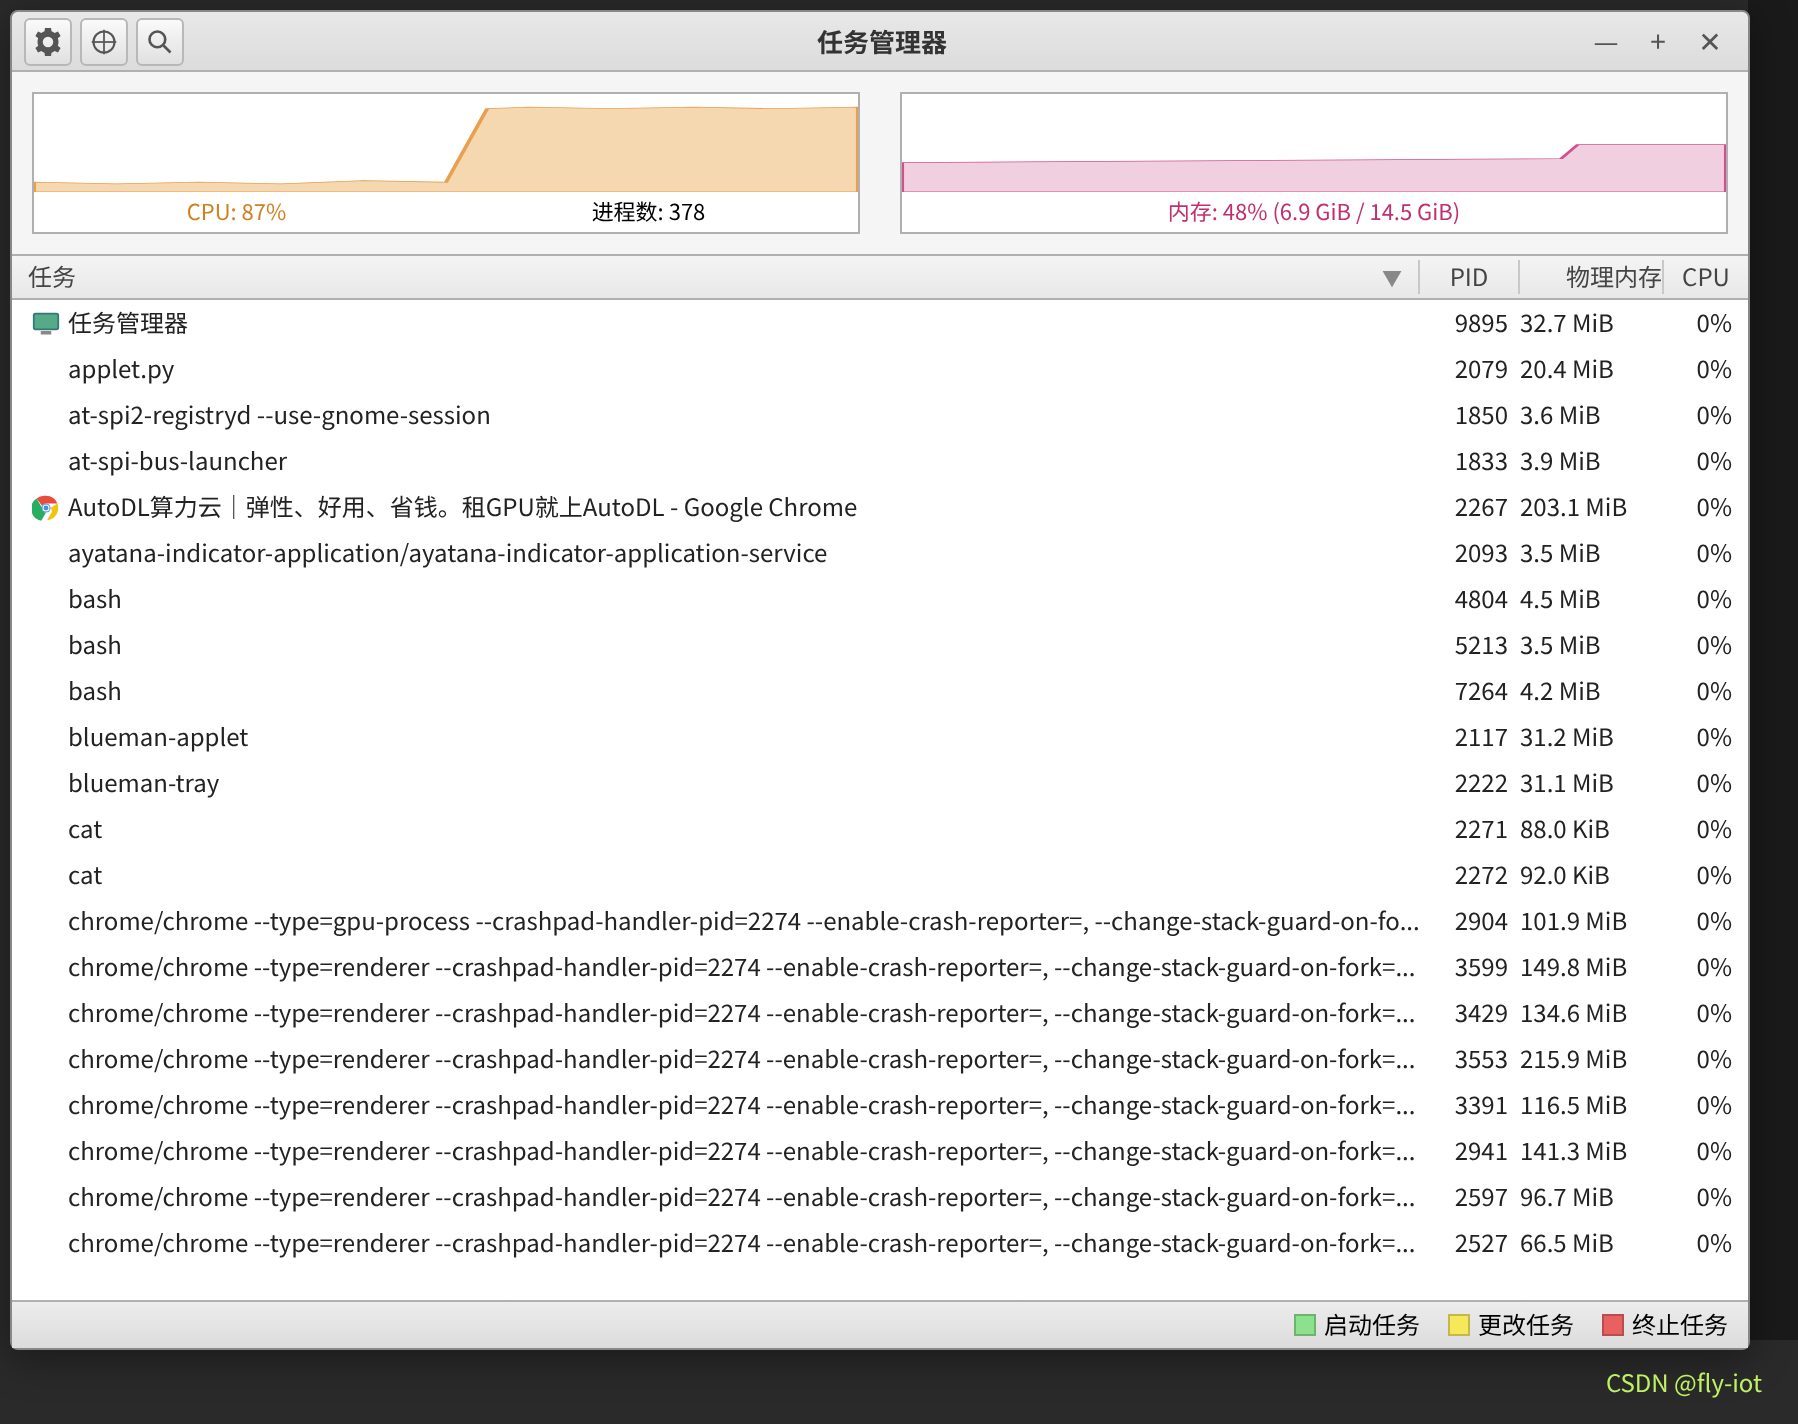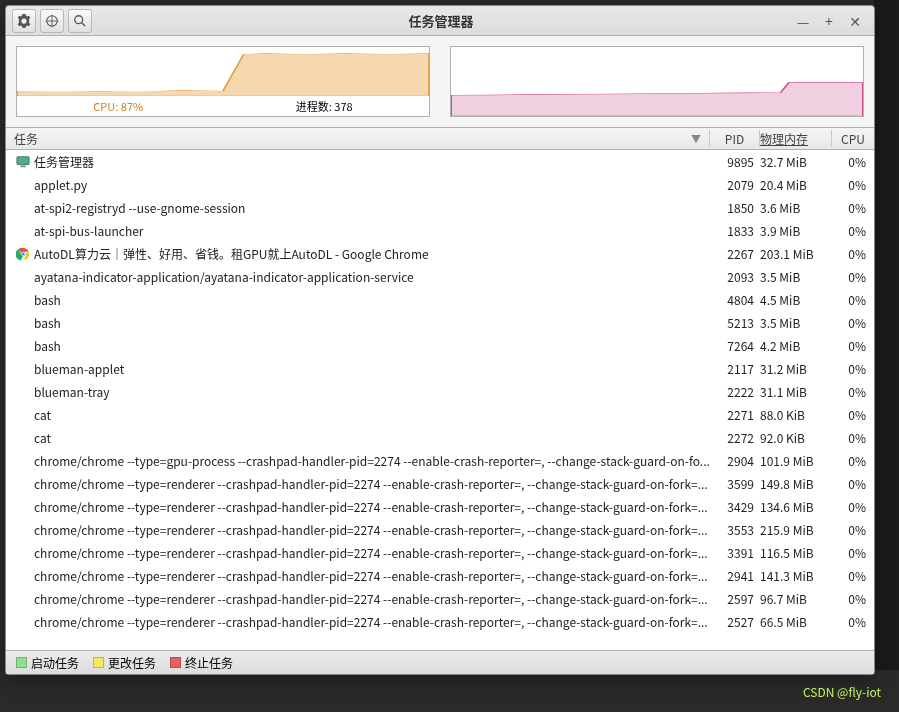--- a/index.html
+++ b/index.html
@@ -14,32 +14,32 @@
 .win-ctrl { width: 18px; height: 18px; display: flex; align-items: center; justify-content: center; color: #555; cursor: pointer; font-size: 14px; }
 .graphs { height: 92px; display: flex; border-bottom: 1px solid #b0b0b0; }
 .graph-wrap { flex: 1; border: 1px solid #b0b0b0; margin: 10px; background: #fff; position: relative; display: flex; flex-direction: column; }
 .graph-svg { width: 100%; flex: 1; }
 .graph-labels { display: flex; justify-content: space-around; font-size: 11px; padding: 2px 0; }
 .cpu-color { color: #d08020; }
 .mem-color { color: #c03070; }
 .headers { height: 22px; background: linear-gradient(#f4f4f4,#e8e8e8); border-bottom: 1px solid #b0b0b0; display: flex; align-items: center; font-size: 12px; color: #444; }
 .col-task { flex: 1; padding-left: 8px; display: flex; align-items: center; justify-content: space-between; border-right: 1px solid #c8c8c8; }
 .col-pid { width: 50px; text-align: center; border-right: 1px solid #c8c8c8; }
-.col-mem { width: 72px; text-align: left; border-right: 1px solid #c8c8c8; text-decoration: underline; }
+.col-mem { width: 72px; text-align: right; border-right: 1px solid #c8c8c8; }
 .col-cpu { width: 42px; text-align: center; }
 .sort-arrow { margin-right: 8px; color: #888; font-size: 10px; }
 .process-list { flex: 1; overflow: hidden; background: #fff; }
 .process-row { height: 23px; display: flex; align-items: center; font-size: 12px; color: #222; }
 .pcell-task { flex: 1; padding-left: 10px; white-space: nowrap; overflow: hidden; text-overflow: ellipsis; display: flex; align-items: center; gap: 4px; }
 .pcell-task.indent { padding-left: 28px; }
 .pcell-pid { width: 50px; text-align: right; padding-right: 6px; }
 .pcell-mem { width: 72px; padding-right: 6px; }
 .pcell-cpu { width: 42px; text-align: right; padding-right: 8px; }
 .row-icon { width: 14px; height: 14px; flex-shrink: 0; }
-.bottombar { height: 24px; background: linear-gradient(#ececec,#dcdcdc); border-top: 1px solid #b0b0b0; display: flex; align-items: center; gap: 14px; padding: 0 10px; font-size: 12px; }
+.bottombar { height: 24px; background: linear-gradient(#ececec,#dcdcdc); border-top: 1px solid #b0b0b0; display: flex; justify-content: flex-end; align-items: center; gap: 14px; padding: 0 10px; font-size: 12px; }
 .legend-item { display: flex; align-items: center; gap: 4px; cursor: pointer; }
 .legend-box { width: 11px; height: 11px; border: 1px solid rgba(0,0,0,0.2); }
 .lg-green { background: #8de08d; }
 .lg-yellow { background: #f5e85a; }
 .lg-red { background: #e86060; }
 .watermark { position: absolute; right: 18px; bottom: 12px; color: #bef264; font-size: 12px; }
 .bg-noise { position: absolute; right: 0; top: 0; width: 25px; height: 670px; background: #1a1a1a; }
 </style>
 </head>
 <body>
@@ -89,20 +89,23 @@
       </svg>
       <div class="graph-labels">
         <span class="cpu-color">CPU: 87%</span>
         <span>进程数: 378</span>
       </div>
     </div>
     <div class="graph-wrap">
       <svg class="graph-svg" viewBox="0 0 100 60" preserveAspectRatio="none">
         <polygon fill="#f0d0e0" stroke="#d05090" stroke-width="0.5" points="0,42 10,41.7 20,41.4 30,41.1 40,40.8 50,40.5 60,40.2 70,39.9 80,39.6 82,31 90,31 100,31 100,60 0,60"></polygon>
       </svg>
+      <div class="graph-labels">
+        <span class="mem-color">内存: 48% (6.9 GiB / 14.5 GiB)</span>
+      </div>
     </div>
   </div>
 
   <div class="headers">
     <div class="col-task">
       <span>任务</span>
       <span class="sort-arrow">▼</span>
     </div>
     <div class="col-pid"><span>PID</span></div>
     <div class="col-mem"><span>物理内存</span></div>

